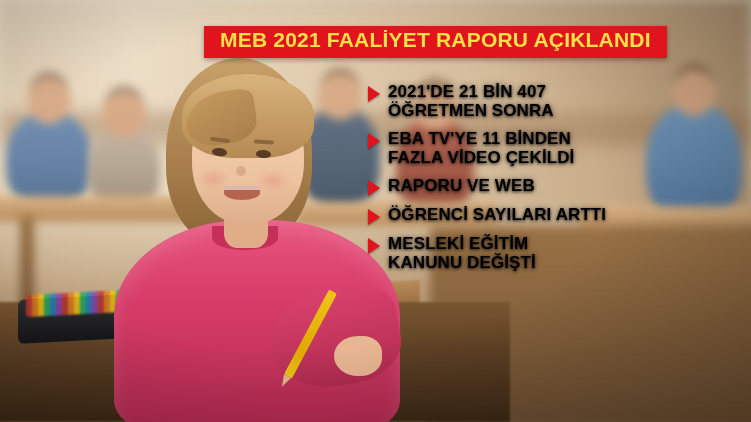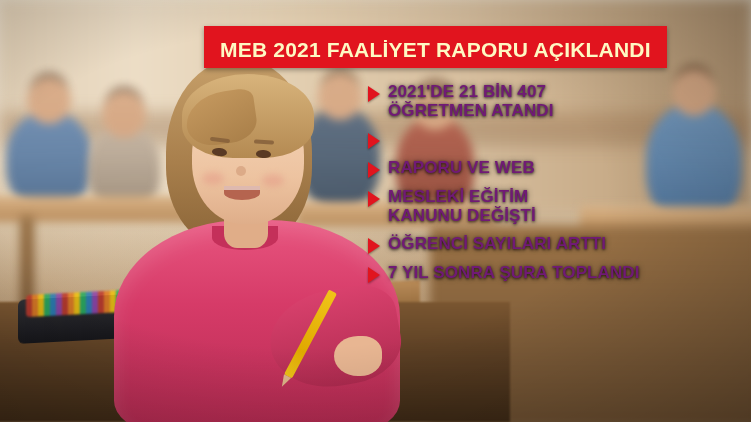--- a/index.html
+++ b/index.html
@@ -216,22 +216,22 @@
     position: absolute; inset: 0;
     background: radial-gradient(ellipse at 40% 45%, rgba(0,0,0,0) 48%, rgba(0,0,0,0.30) 100%);
     pointer-events: none;
   }
 
   
   .headline {
     position: absolute;
     left: 204px; top: 26px;
     background: #e1141e;
-    padding: 13px 16px 8px 16px;
-    color: #fef9c3;
+    padding: 3px 16px 8px 16px;
+    color: #fde047;
     font-size: 21px;
     font-weight: bold;
     letter-spacing: 0.2px;
     white-space: nowrap;
     line-height: 1;
     box-shadow: 0 2px 5px rgba(0,0,0,0.35);
   }
   .bullets {
     position: absolute;
     left: 368px; top: 82px;
@@ -246,21 +246,21 @@
     flex: 0 0 auto;
     width: 0; height: 0;
     margin-top: 4px;
     margin-right: 8px;
     border-top: 8px solid transparent;
     border-bottom: 8px solid transparent;
     border-left: 12px solid #e1141e;
     filter: drop-shadow(0 1px 1px rgba(0,0,0,0.4));
   }
   .btext {
-    color: #701a75;
+    color: #000000;
     font-size: 17px;
     font-weight: bold;
     line-height: 1.12;
     text-shadow: 0 1px 3px rgba(0,0,0,0.75), 0 0 6px rgba(0,0,0,0.45);
     letter-spacing: 0.1px;
   }
 </style>
 </head>
 <body>
 
@@ -323,51 +323,49 @@
   </div>
 
   <div class="headline">MEB 2021 FAALİYET RAPORU  AÇIKLANDI</div>
 
   <div class="bullets">
 
     <div class="bullet">
       <span class="arrow"></span>
       <span class="btext">
         <span>2021'DE 21 BİN 407</span><br>
-        <span>ÖĞRETMEN ATANDI</span>
-      </span>
-    </div>
-
-    <div class="bullet">
-      <span class="arrow"></span>
+        <span>ÖĞRETMEN SONRA</span>
+      </span>
+    </div>
+
+    <div class="bullet">
+      <span class="arrow"></span>
+      <span class="btext">
+        <span>EBA TV'YE 11 BİNDEN</span><br>
+        <span>FAZLA VİDEO ÇEKİLDİ</span>
+      </span>
     </div>
 
     <div class="bullet">
       <span class="arrow"></span>
       <span class="btext">
         <span>RAPORU VE WEB</span><br>
+      </span>
+    </div>
+
+    <div class="bullet">
+      <span class="arrow"></span>
+      <span class="btext">
+        <span>ÖĞRENCİ SAYILARI ARTTI</span>
       </span>
     </div>
 
     <div class="bullet">
       <span class="arrow"></span>
       <span class="btext">
         <span>MESLEKİ EĞİTİM</span><br>
         <span>KANUNU DEĞİŞTİ</span>
       </span>
     </div>
 
-    <div class="bullet">
-      <span class="arrow"></span>
-      <span class="btext">
-        <span>ÖĞRENCİ SAYILARI ARTTI</span>
-      </span>
-    </div>
-
-    <div class="bullet">
-      <span class="arrow"></span>
-      <span class="btext">
-        <span>7 YIL SONRA ŞURA TOPLANDI</span>
-      </span>
-    </div>
 
   </div>
 </div>
 
 </body></html>

